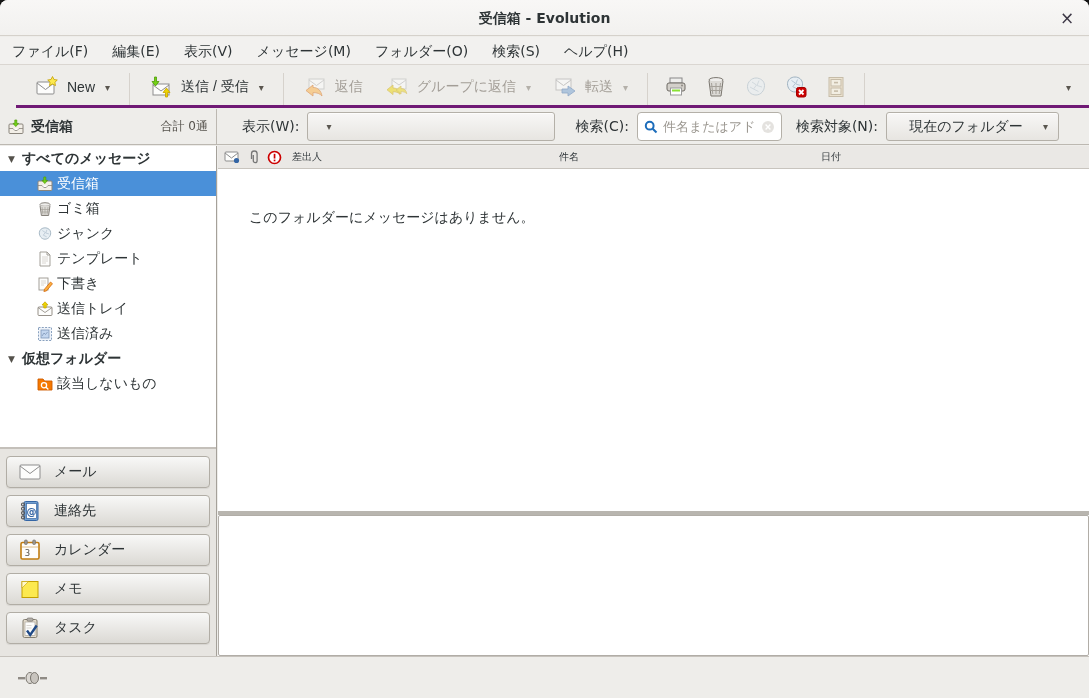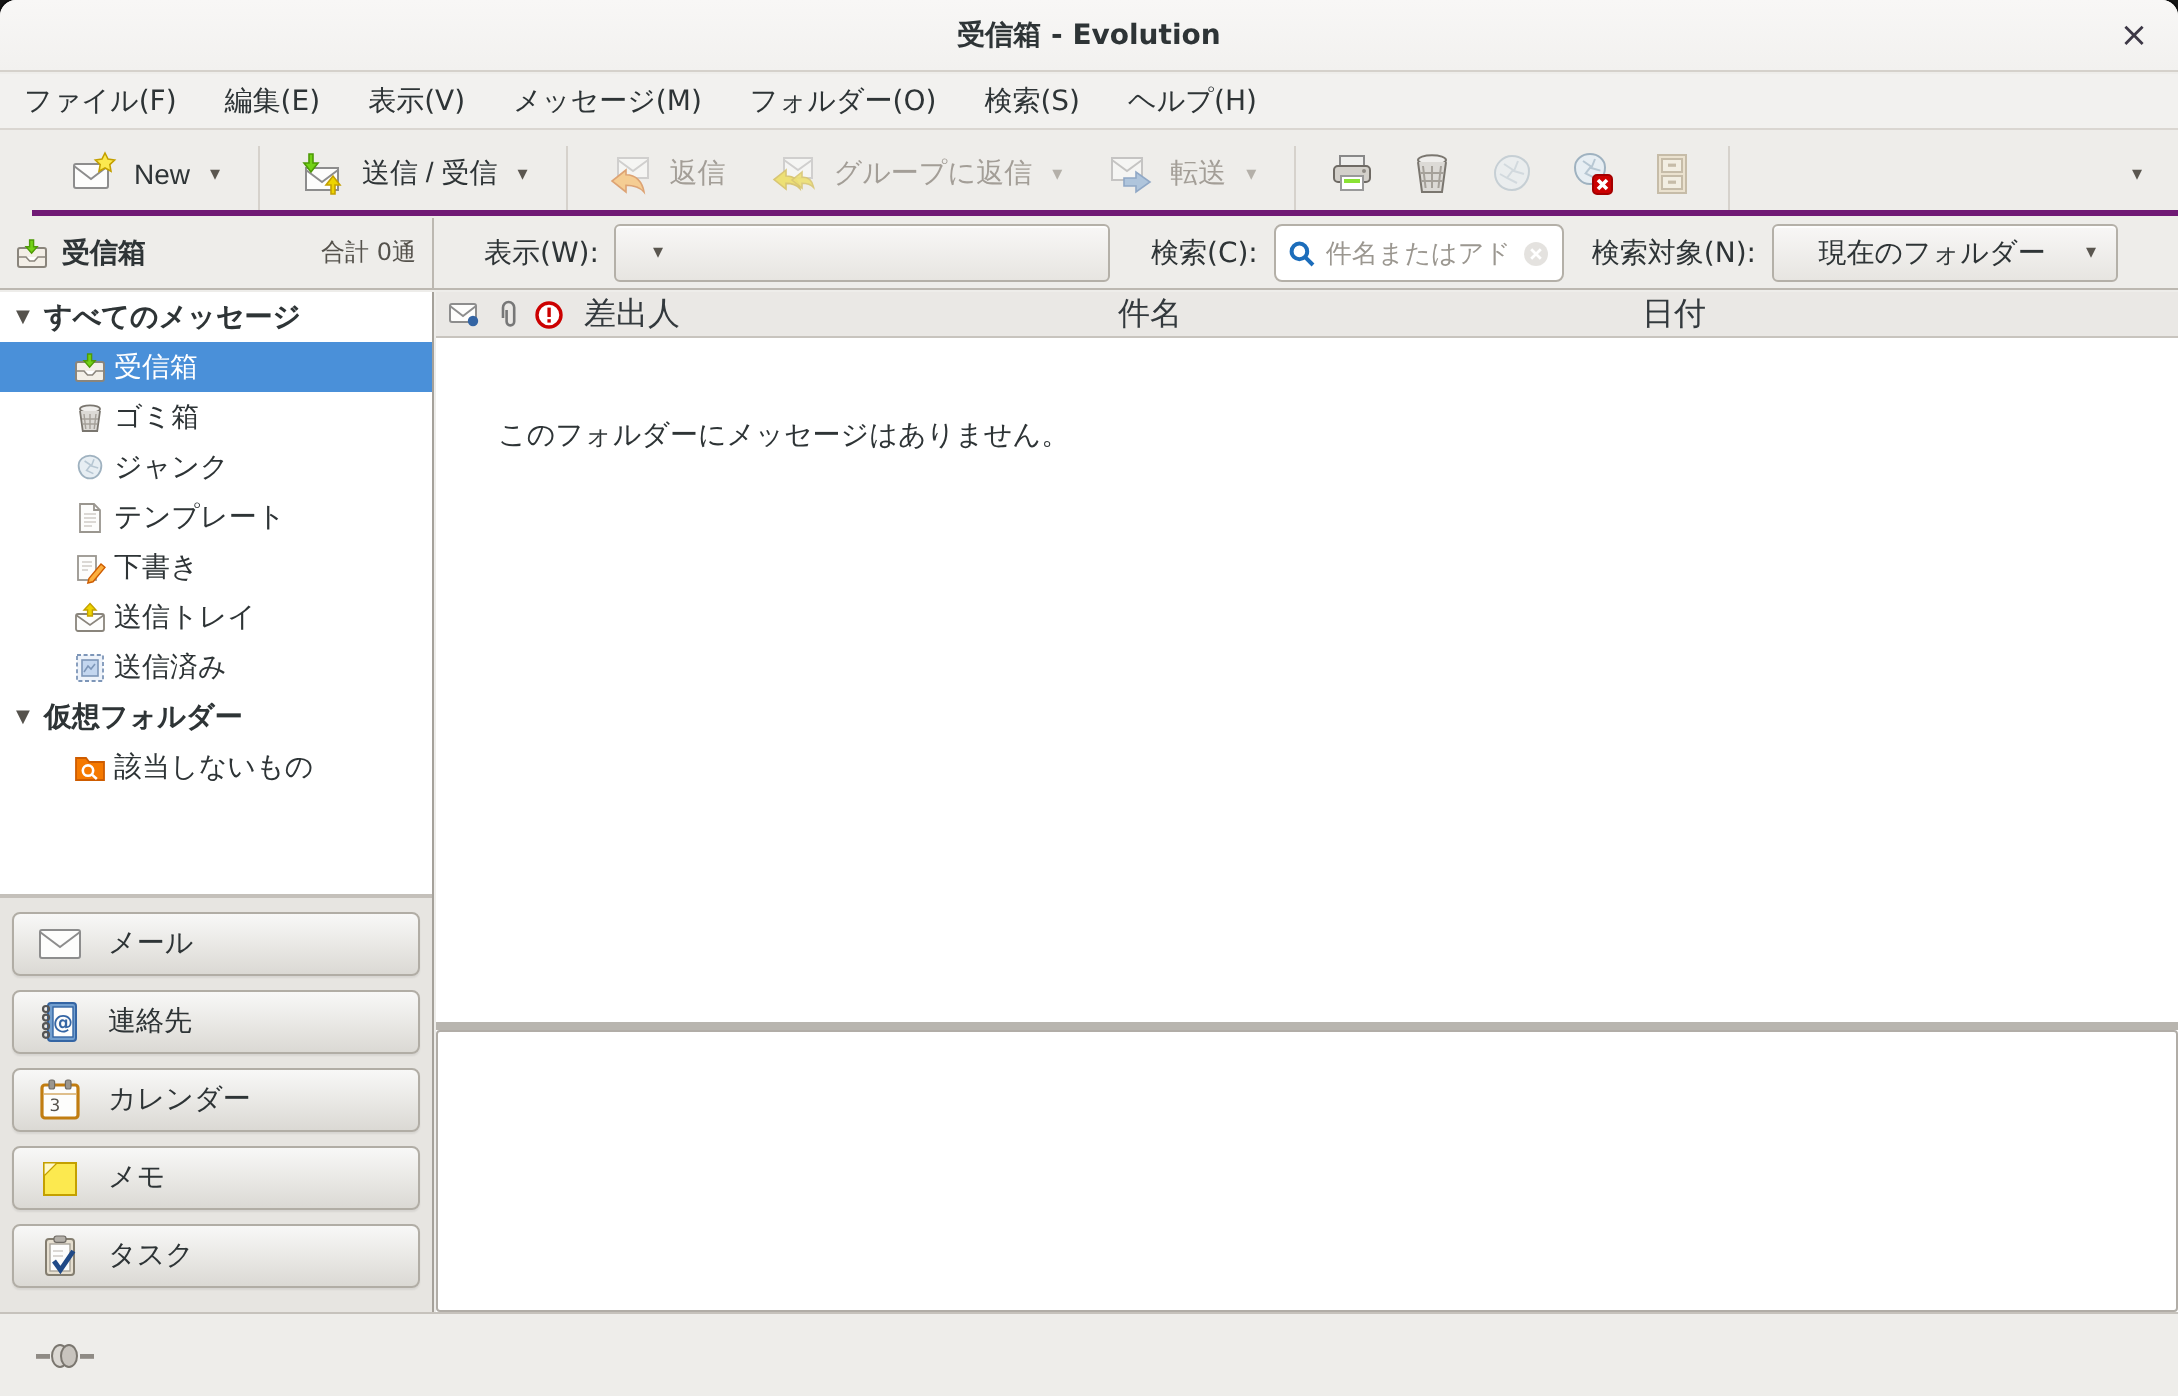--- a/index.html
+++ b/index.html
@@ -71,21 +71,21 @@
   .switcher { position:absolute; left:0; bottom:0; width:100%; height:208px;
     background:#e7e5e1; border-top:1px solid #c4c0ba; padding:7px 3px 0 3px; }
   .sbtn { display:flex; align-items:center; gap:13px; height:32px; margin:0 3px 7px 3px;
     border:1px solid #b1ada5; border-radius:4px;
     background:linear-gradient(#f8f8f7,#dbd9d4); padding:12px 12px; font-size:14px;
     color:#2e3436; cursor:pointer; box-shadow:0 1px 1px rgba(0,0,0,.07); }
 
   .mailpane { position:absolute; left:218px; top:0; width:871px; height:100%; background:#fff; }
   .listheader { position:absolute; left:0; top:0; width:100%; height:23px;
     background:#eae8e5; border-bottom:1px solid #c8c4be; display:flex; align-items:center;
-    font-size:16px; color:#33393d; }
+    font-size:10px; color:#33393d; }
   .hicon { margin-left:6px; display:flex; flex:none; }
   .col-from { margin-left:10px; }
   .col-subject { position:absolute; left:341px; }
   .col-date { position:absolute; left:603px; }
   .listbody { position:absolute; left:0; top:23px; width:100%; height:342px; background:#fff; }
   .empty-msg { position:absolute; left:31px; top:40px; font-size:14px; color:#2e3436; }
   .splitter { position:absolute; left:0; top:365px; width:100%; height:4px;
     background:#b8b5af; cursor:row-resize; }
   .preview { position:absolute; left:0; top:369px; width:100%; height:141px;
     background:#fff; border:1px solid #b1ada7; border-radius:2px; }

